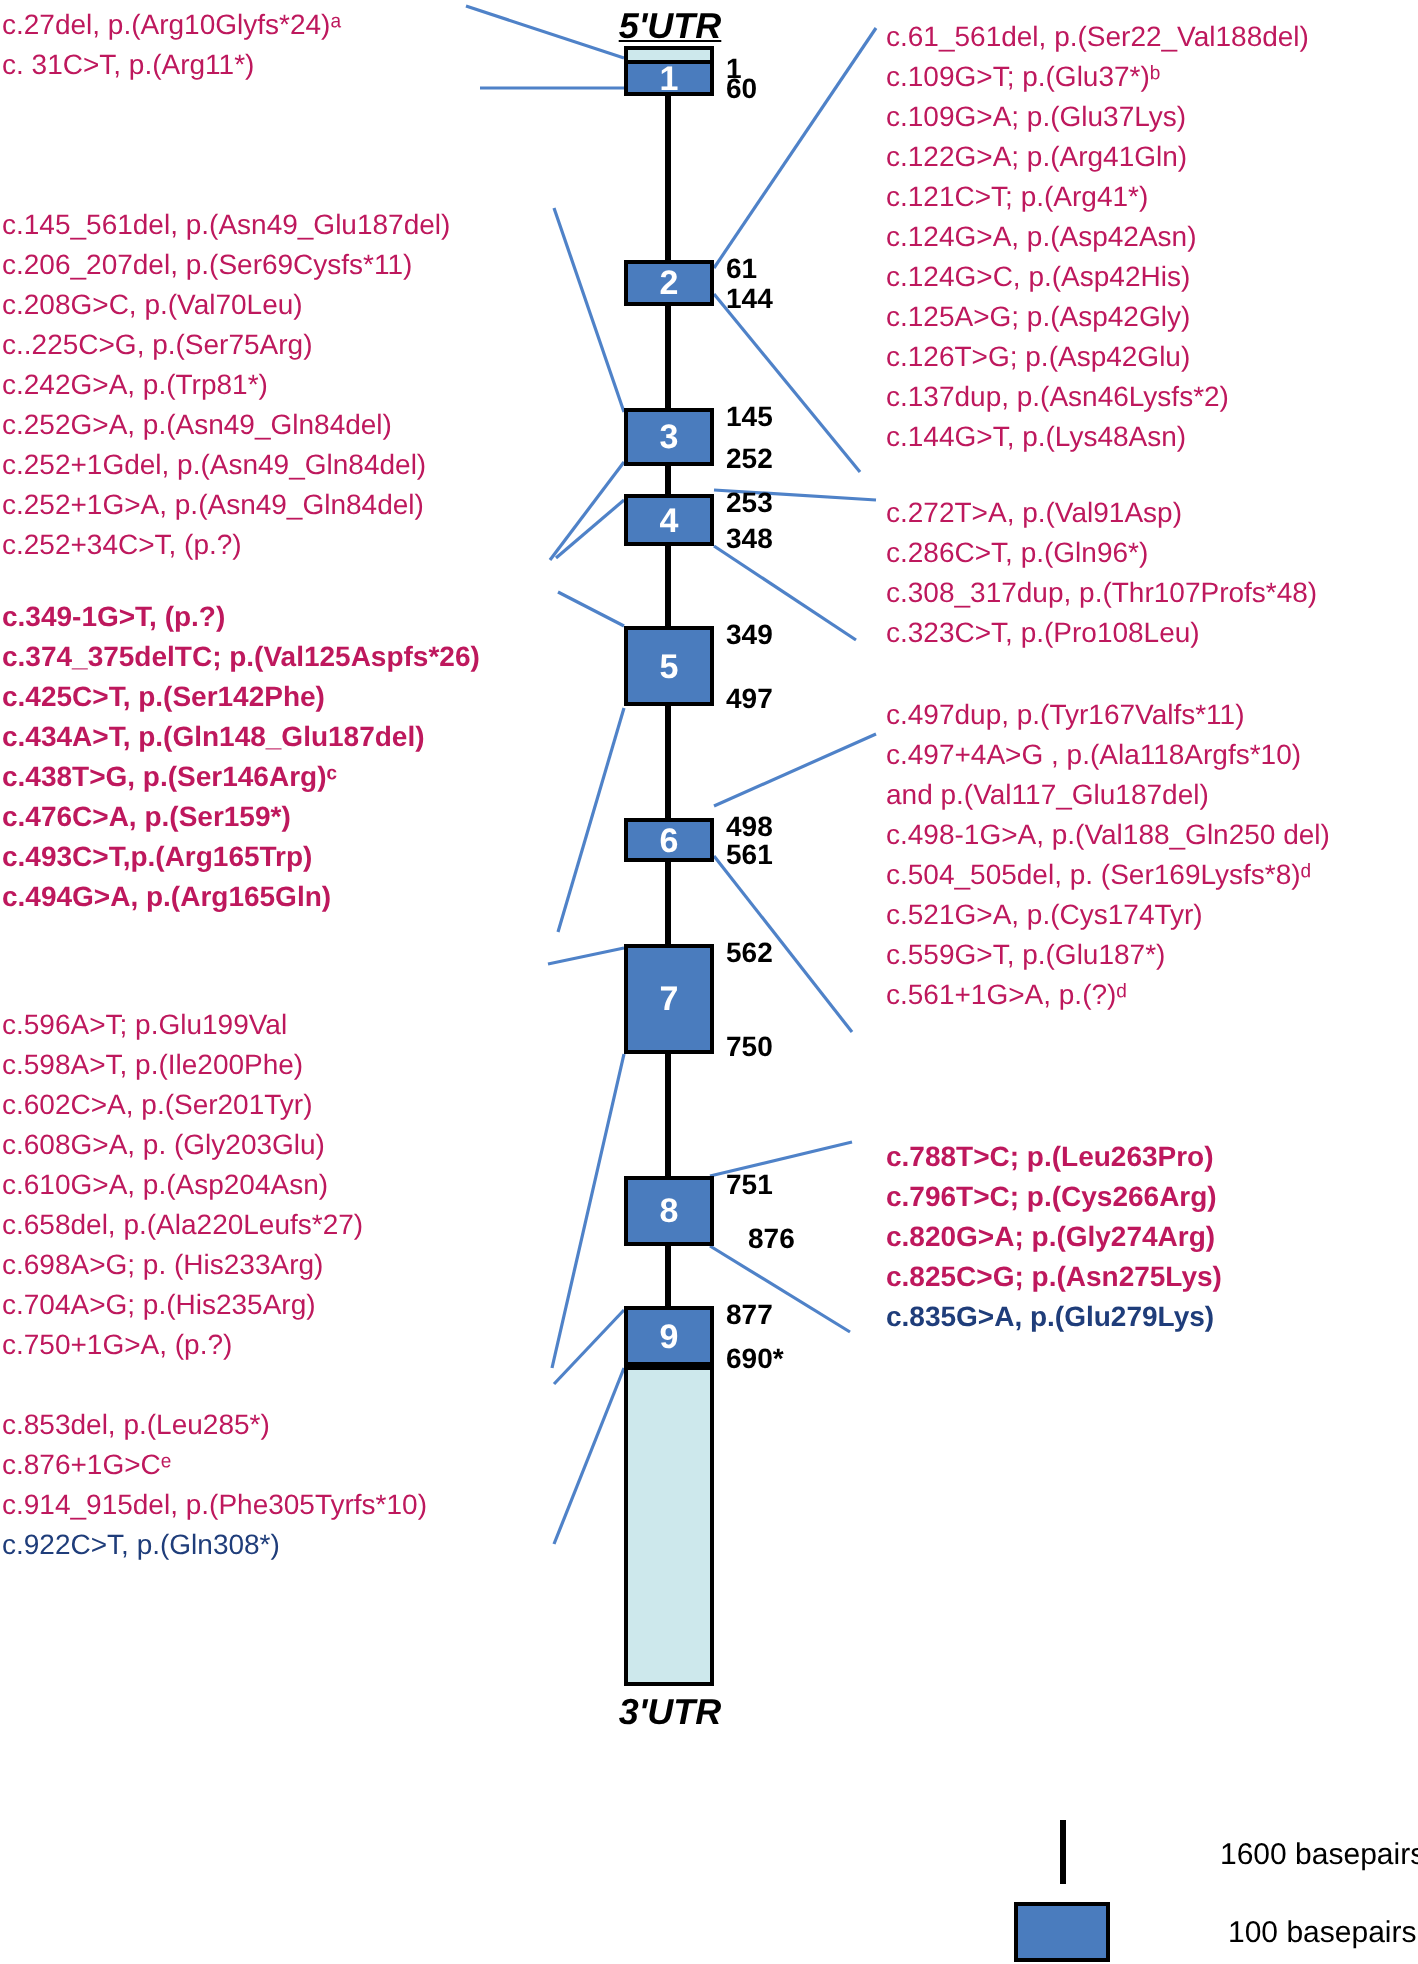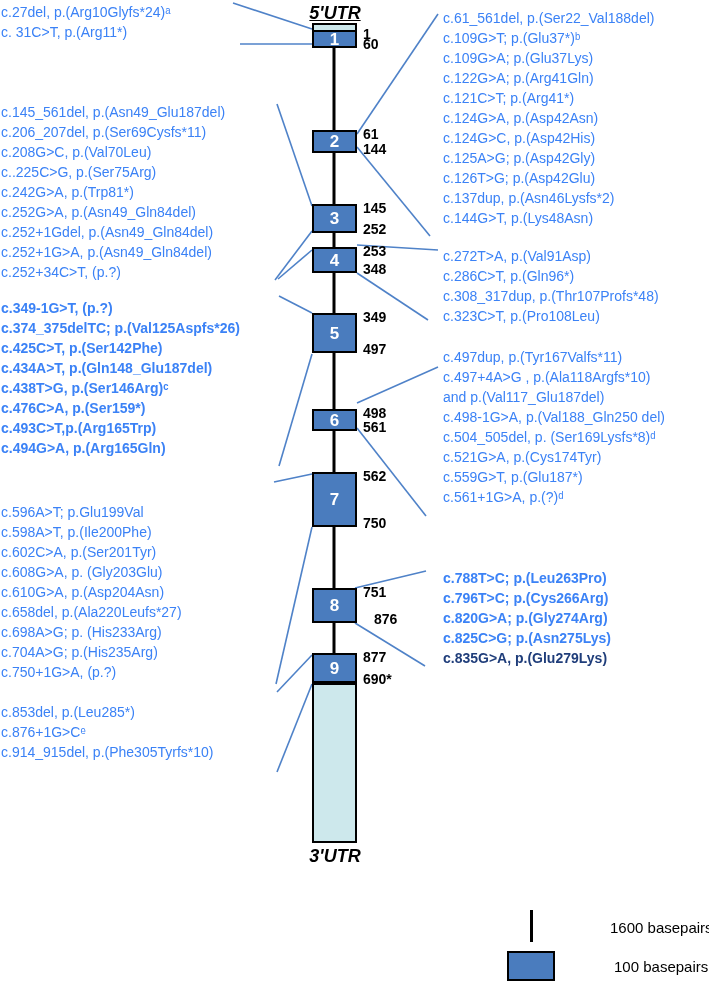--- a/index.html
+++ b/index.html
@@ -2,21 +2,21 @@
 <html><head>
 <meta charset="utf-8">
 <style>
   html,body{margin:0;padding:0;background:#ffffff;}
   #canvas{
     position:relative;width:709px;height:982px;background:#ffffff;overflow:hidden;
     font-family:"Liberation Sans","DejaVu Sans",sans-serif;color:#000;
   }
   #connector-svg{position:absolute;left:0;top:0;z-index:1;}
   .mut-block{position:absolute;z-index:3;}
-  .mut-line{font-size:14px;line-height:20px;white-space:nowrap;color:#3b82f6;}
+  .mut-line{font-size:14px;line-height:20px;white-space:nowrap;color:#be185d;}
   .mut-line.hl{color:#1f3d7a;}
   .exon-box{
     position:absolute;z-index:2;box-sizing:border-box;border:2px solid #000;
     display:flex;align-items:center;justify-content:center;
   }
   .exon-num{color:#fff;font-weight:bold;font-size:17px;line-height:1;}
   .bp-label{position:absolute;z-index:3;font-size:14px;font-weight:bold;line-height:16px;white-space:nowrap;}
   .utr-strip{position:absolute;z-index:2;box-sizing:border-box;border:2px solid #000;}
   .utr-big{position:absolute;z-index:2;box-sizing:border-box;border:2px solid #000;}
   .utr-label{position:absolute;z-index:3;font-size:18px;font-weight:bold;white-space:nowrap;transform:translateX(-50%);font-style:italic;}
@@ -143,20 +143,21 @@
         <div class="mut-line">c.610G&gt;A, p.(Asp204Asn)</div>
         <div class="mut-line">c.658del, p.(Ala220Leufs*27)</div>
         <div class="mut-line">c.698A&gt;G; p. (His233Arg)</div>
         <div class="mut-line">c.704A&gt;G; p.(His235Arg)</div>
         <div class="mut-line">c.750+1G&gt;A, (p.?)</div>
       </div>
       <div class="mut-block" style="left: 1px; top: 702px;">
         <div class="mut-line">c.853del, p.(Leu285*)</div>
         <div class="mut-line">c.876+1G&gt;Cᵉ</div>
         <div class="mut-line">c.914_915del, p.(Phe305Tyrfs*10)</div>
+        <div class="mut-line hl" style="color: rgb(31, 61, 122);">c.922C&gt;T, p.(Gln308*)</div>
       </div>
       <div class="mut-block" style="left: 443px; top: 8px;">
         <div class="mut-line">c.61_561del, p.(Ser22_Val188del)</div>
         <div class="mut-line">c.109G&gt;T; p.(Glu37*)ᵇ</div>
         <div class="mut-line">c.109G&gt;A; p.(Glu37Lys)</div>
         <div class="mut-line">c.122G&gt;A; p.(Arg41Gln)</div>
         <div class="mut-line">c.121C&gt;T; p.(Arg41*)</div>
         <div class="mut-line">c.124G&gt;A, p.(Asp42Asn)</div>
         <div class="mut-line">c.124G&gt;C, p.(Asp42His)</div>
         <div class="mut-line">c.125A&gt;G; p.(Asp42Gly)</div>

